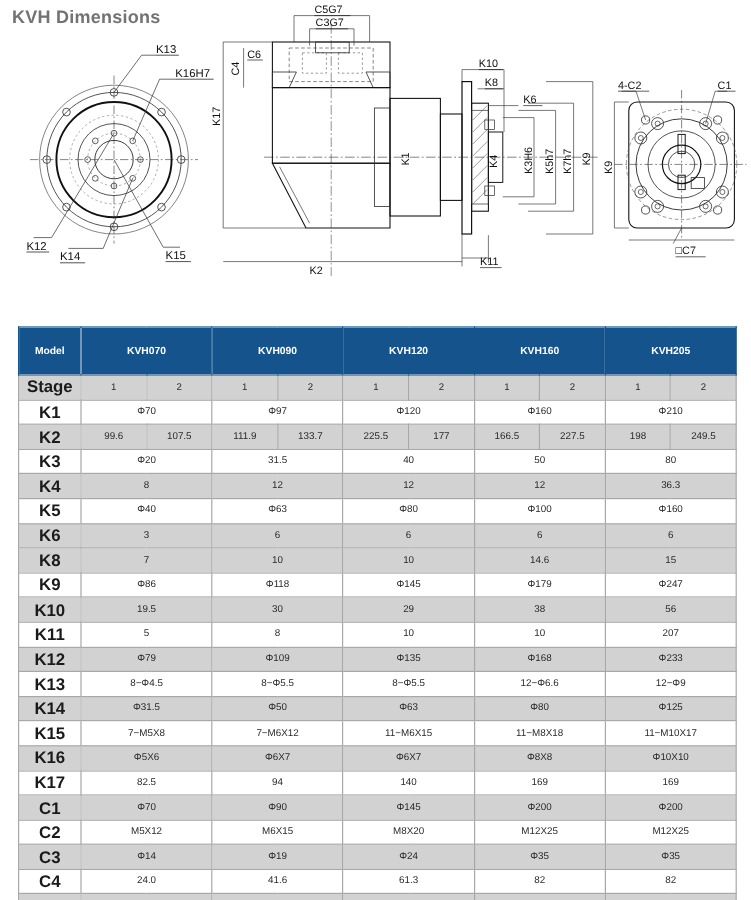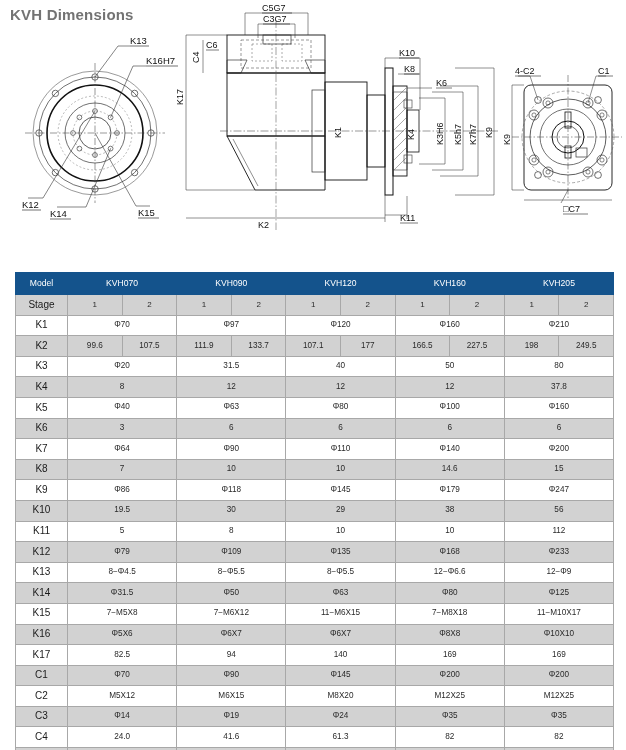--- a/index.html
+++ b/index.html
@@ -45,28 +45,28 @@
     color: #2a2a2a;
     height: 20.6px;
     padding: 0 1px;
     line-height: 1.05;
     white-space: nowrap;
     overflow: hidden;
   }
   table.dims th.model-head {
     background: #14538c;
     color: #ffffff;
-    font-weight: normal;
+    font-weight: bold;
     font-size: 8.6px;
     border: 1px solid #14538c;
-    height: 22px;
+    height: 40px;
   }
   table.dims td.rowlabel {
-    font-weight: normal;
-    font-size: 10px;
+    font-weight: bold;
+    font-size: 14px;
     color: #1a1a1a;
   }
   tr.shade td { background: #d2d2d2; }
   tr.plain td { background: #ffffff; }
   tr.stage-row td { background: #d2d2d2; font-size: 8px; }
 </style>
 </head>
 <body>
 
 <div id="page">
@@ -368,67 +368,59 @@
             <td colspan="2">Φ120</td>
             <td colspan="2">Φ160</td>
             <td colspan="2">Φ210</td>
           </tr>
           <tr class="shade">
             <td class="rowlabel">K2</td>
             <td>99.6</td>
             <td>107.5</td>
             <td>111.9</td>
             <td>133.7</td>
-            <td>107.1</td>
+            <td>225.5</td>
             <td>177</td>
             <td>166.5</td>
             <td>227.5</td>
             <td>198</td>
             <td>249.5</td>
           </tr>
           <tr class="plain">
             <td class="rowlabel">K3</td>
             <td colspan="2">Φ20</td>
             <td colspan="2">31.5</td>
             <td colspan="2">40</td>
             <td colspan="2">50</td>
             <td colspan="2">80</td>
           </tr>
           <tr class="shade">
             <td class="rowlabel">K4</td>
             <td colspan="2">8</td>
             <td colspan="2">12</td>
             <td colspan="2">12</td>
             <td colspan="2">12</td>
-            <td colspan="2">37.8</td>
+            <td colspan="2">36.3</td>
           </tr>
           <tr class="plain">
             <td class="rowlabel">K5</td>
             <td colspan="2">Φ40</td>
             <td colspan="2">Φ63</td>
             <td colspan="2">Φ80</td>
             <td colspan="2">Φ100</td>
             <td colspan="2">Φ160</td>
           </tr>
           <tr class="shade">
             <td class="rowlabel">K6</td>
             <td colspan="2">3</td>
             <td colspan="2">6</td>
             <td colspan="2">6</td>
             <td colspan="2">6</td>
             <td colspan="2">6</td>
           </tr>
-          <tr class="plain">
-            <td class="rowlabel">K7</td>
-            <td colspan="2">Φ64</td>
-            <td colspan="2">Φ90</td>
-            <td colspan="2">Φ110</td>
-            <td colspan="2">Φ140</td>
-            <td colspan="2">Φ200</td>
-          </tr>
           <tr class="shade">
             <td class="rowlabel">K8</td>
             <td colspan="2">7</td>
             <td colspan="2">10</td>
             <td colspan="2">10</td>
             <td colspan="2">14.6</td>
             <td colspan="2">15</td>
           </tr>
           <tr class="plain">
             <td class="rowlabel">K9</td>
@@ -445,21 +437,21 @@
             <td colspan="2">29</td>
             <td colspan="2">38</td>
             <td colspan="2">56</td>
           </tr>
           <tr class="plain">
             <td class="rowlabel">K11</td>
             <td colspan="2">5</td>
             <td colspan="2">8</td>
             <td colspan="2">10</td>
             <td colspan="2">10</td>
-            <td colspan="2">112</td>
+            <td colspan="2">207</td>
           </tr>
           <tr class="shade">
             <td class="rowlabel">K12</td>
             <td colspan="2">Φ79</td>
             <td colspan="2">Φ109</td>
             <td colspan="2">Φ135</td>
             <td colspan="2">Φ168</td>
             <td colspan="2">Φ233</td>
           </tr>
           <tr class="plain">
@@ -476,21 +468,21 @@
             <td colspan="2">Φ50</td>
             <td colspan="2">Φ63</td>
             <td colspan="2">Φ80</td>
             <td colspan="2">Φ125</td>
           </tr>
           <tr class="plain">
             <td class="rowlabel">K15</td>
             <td colspan="2">7−M5X8</td>
             <td colspan="2">7−M6X12</td>
             <td colspan="2">11−M6X15</td>
-            <td colspan="2">7−M8X18</td>
+            <td colspan="2">11−M8X18</td>
             <td colspan="2">11−M10X17</td>
           </tr>
           <tr class="shade">
             <td class="rowlabel">K16</td>
             <td colspan="2">Φ5X6</td>
             <td colspan="2">Φ6X7</td>
             <td colspan="2">Φ6X7</td>
             <td colspan="2">Φ8X8</td>
             <td colspan="2">Φ10X10</td>
           </tr>

